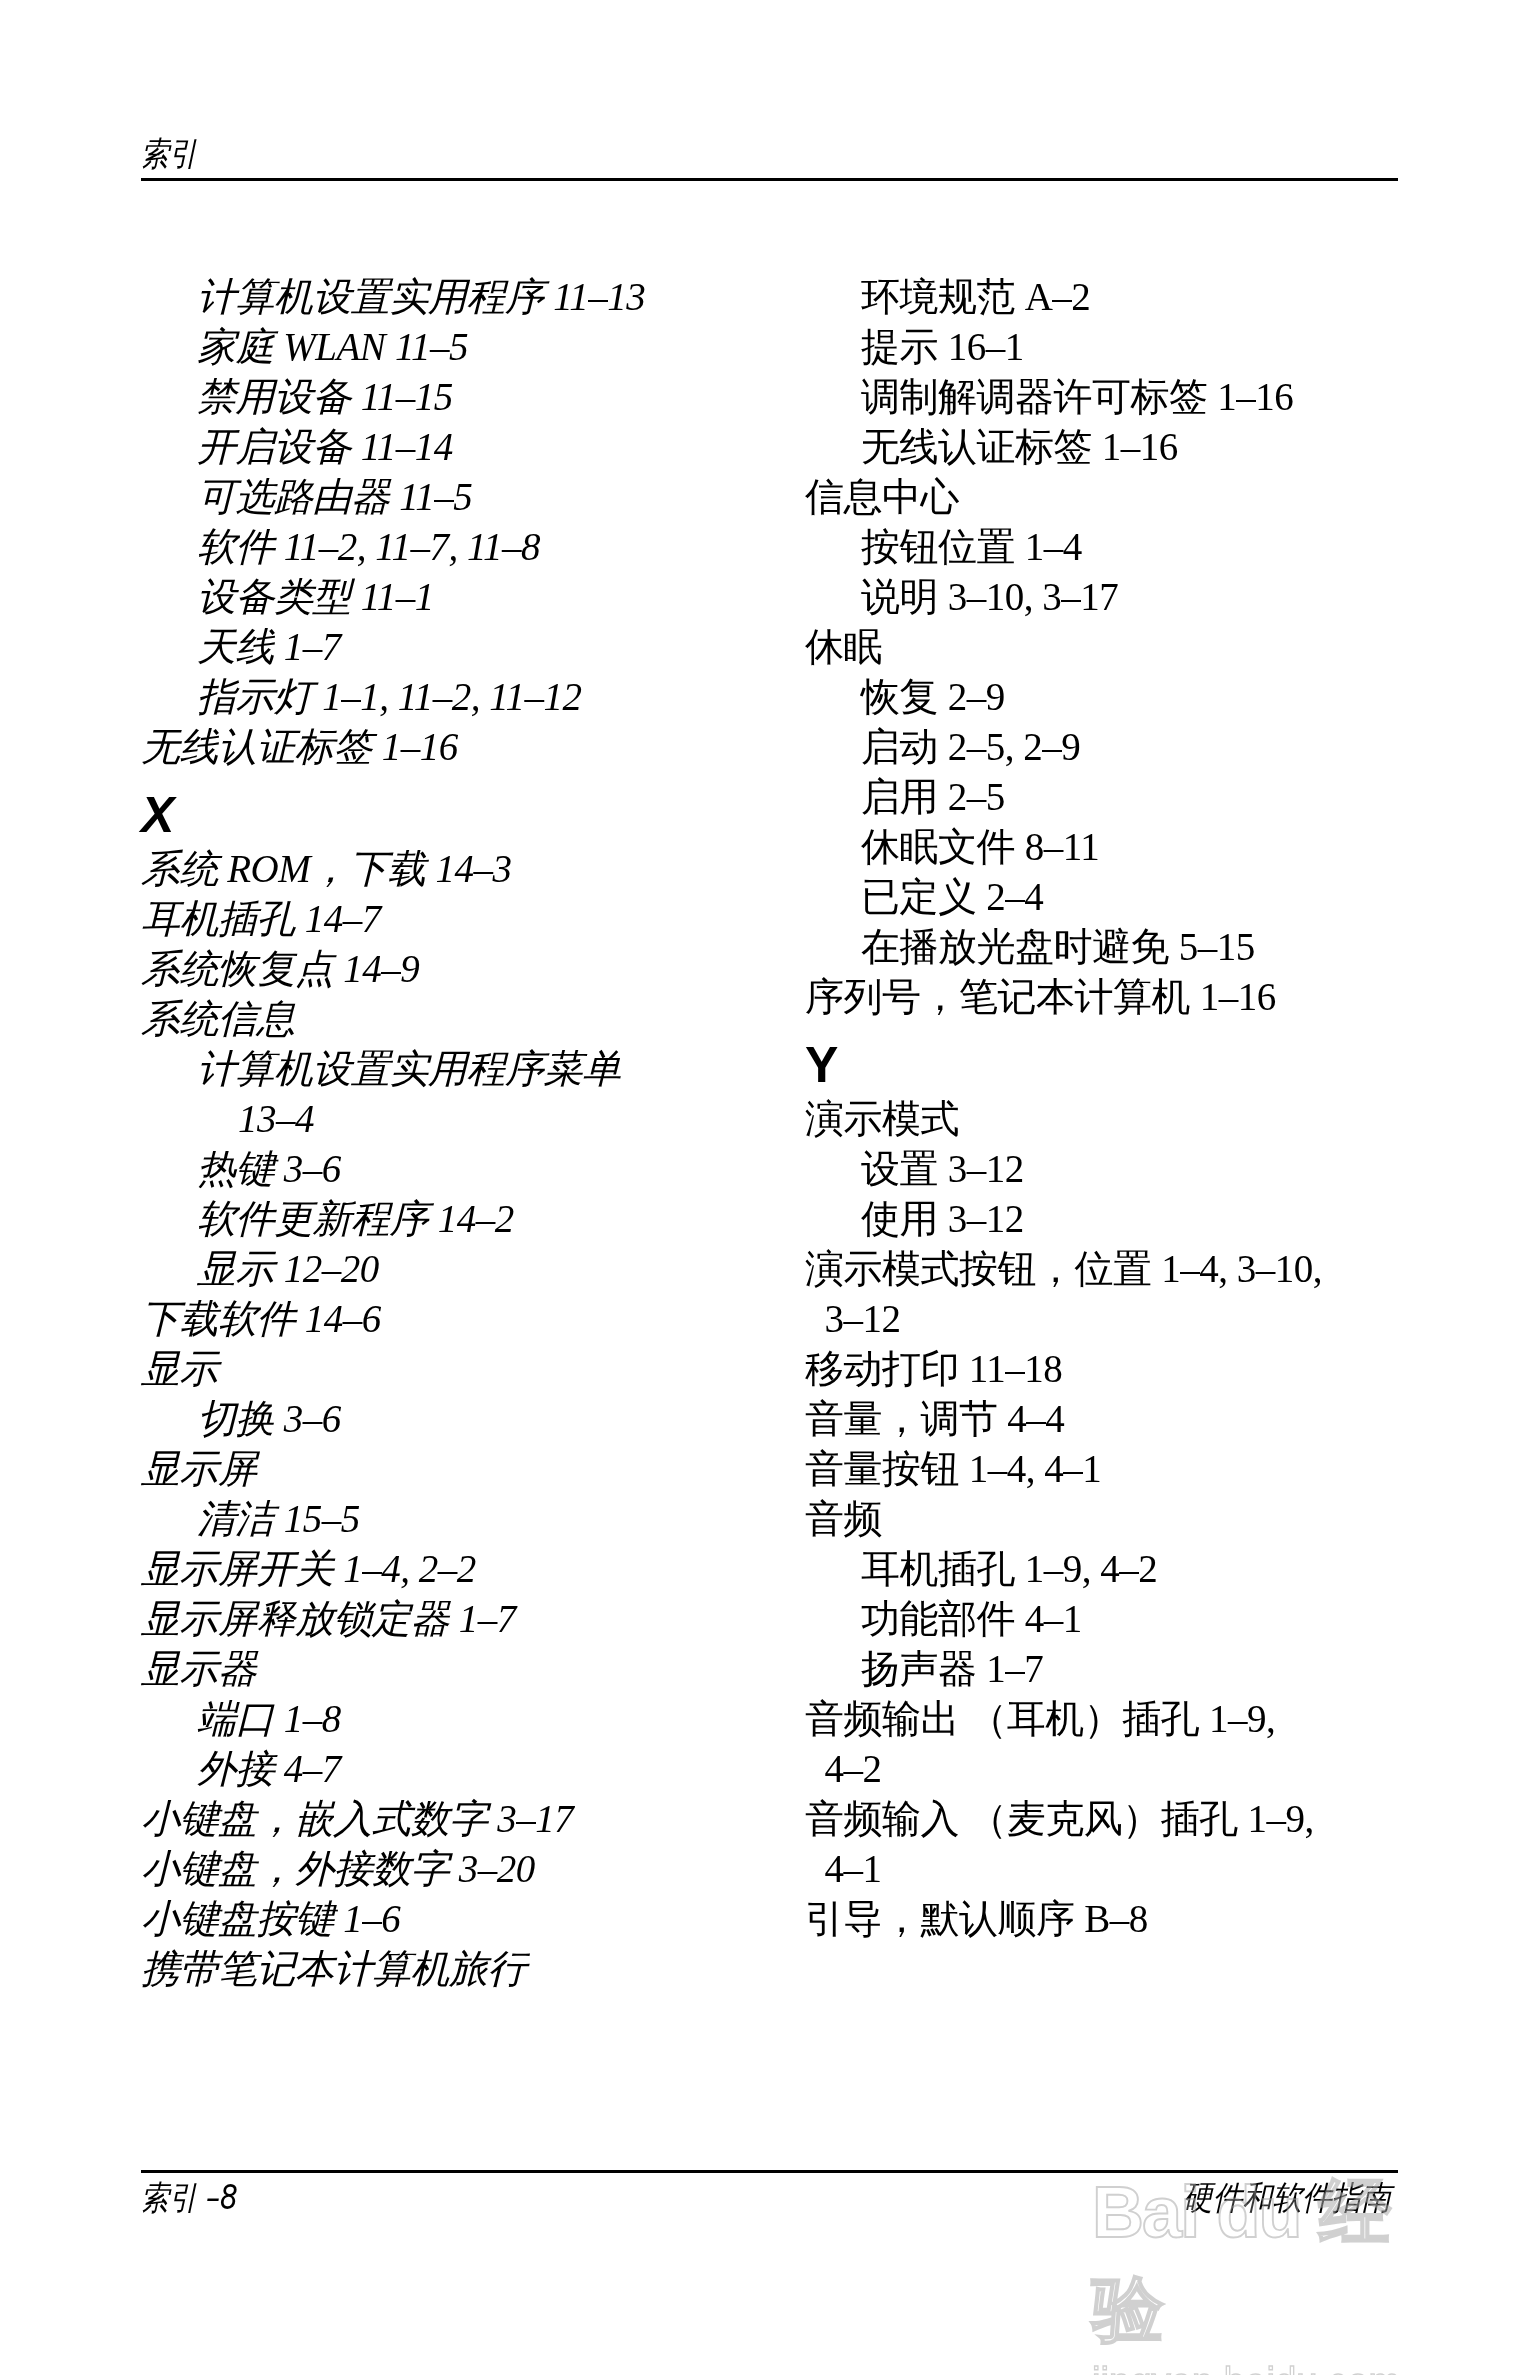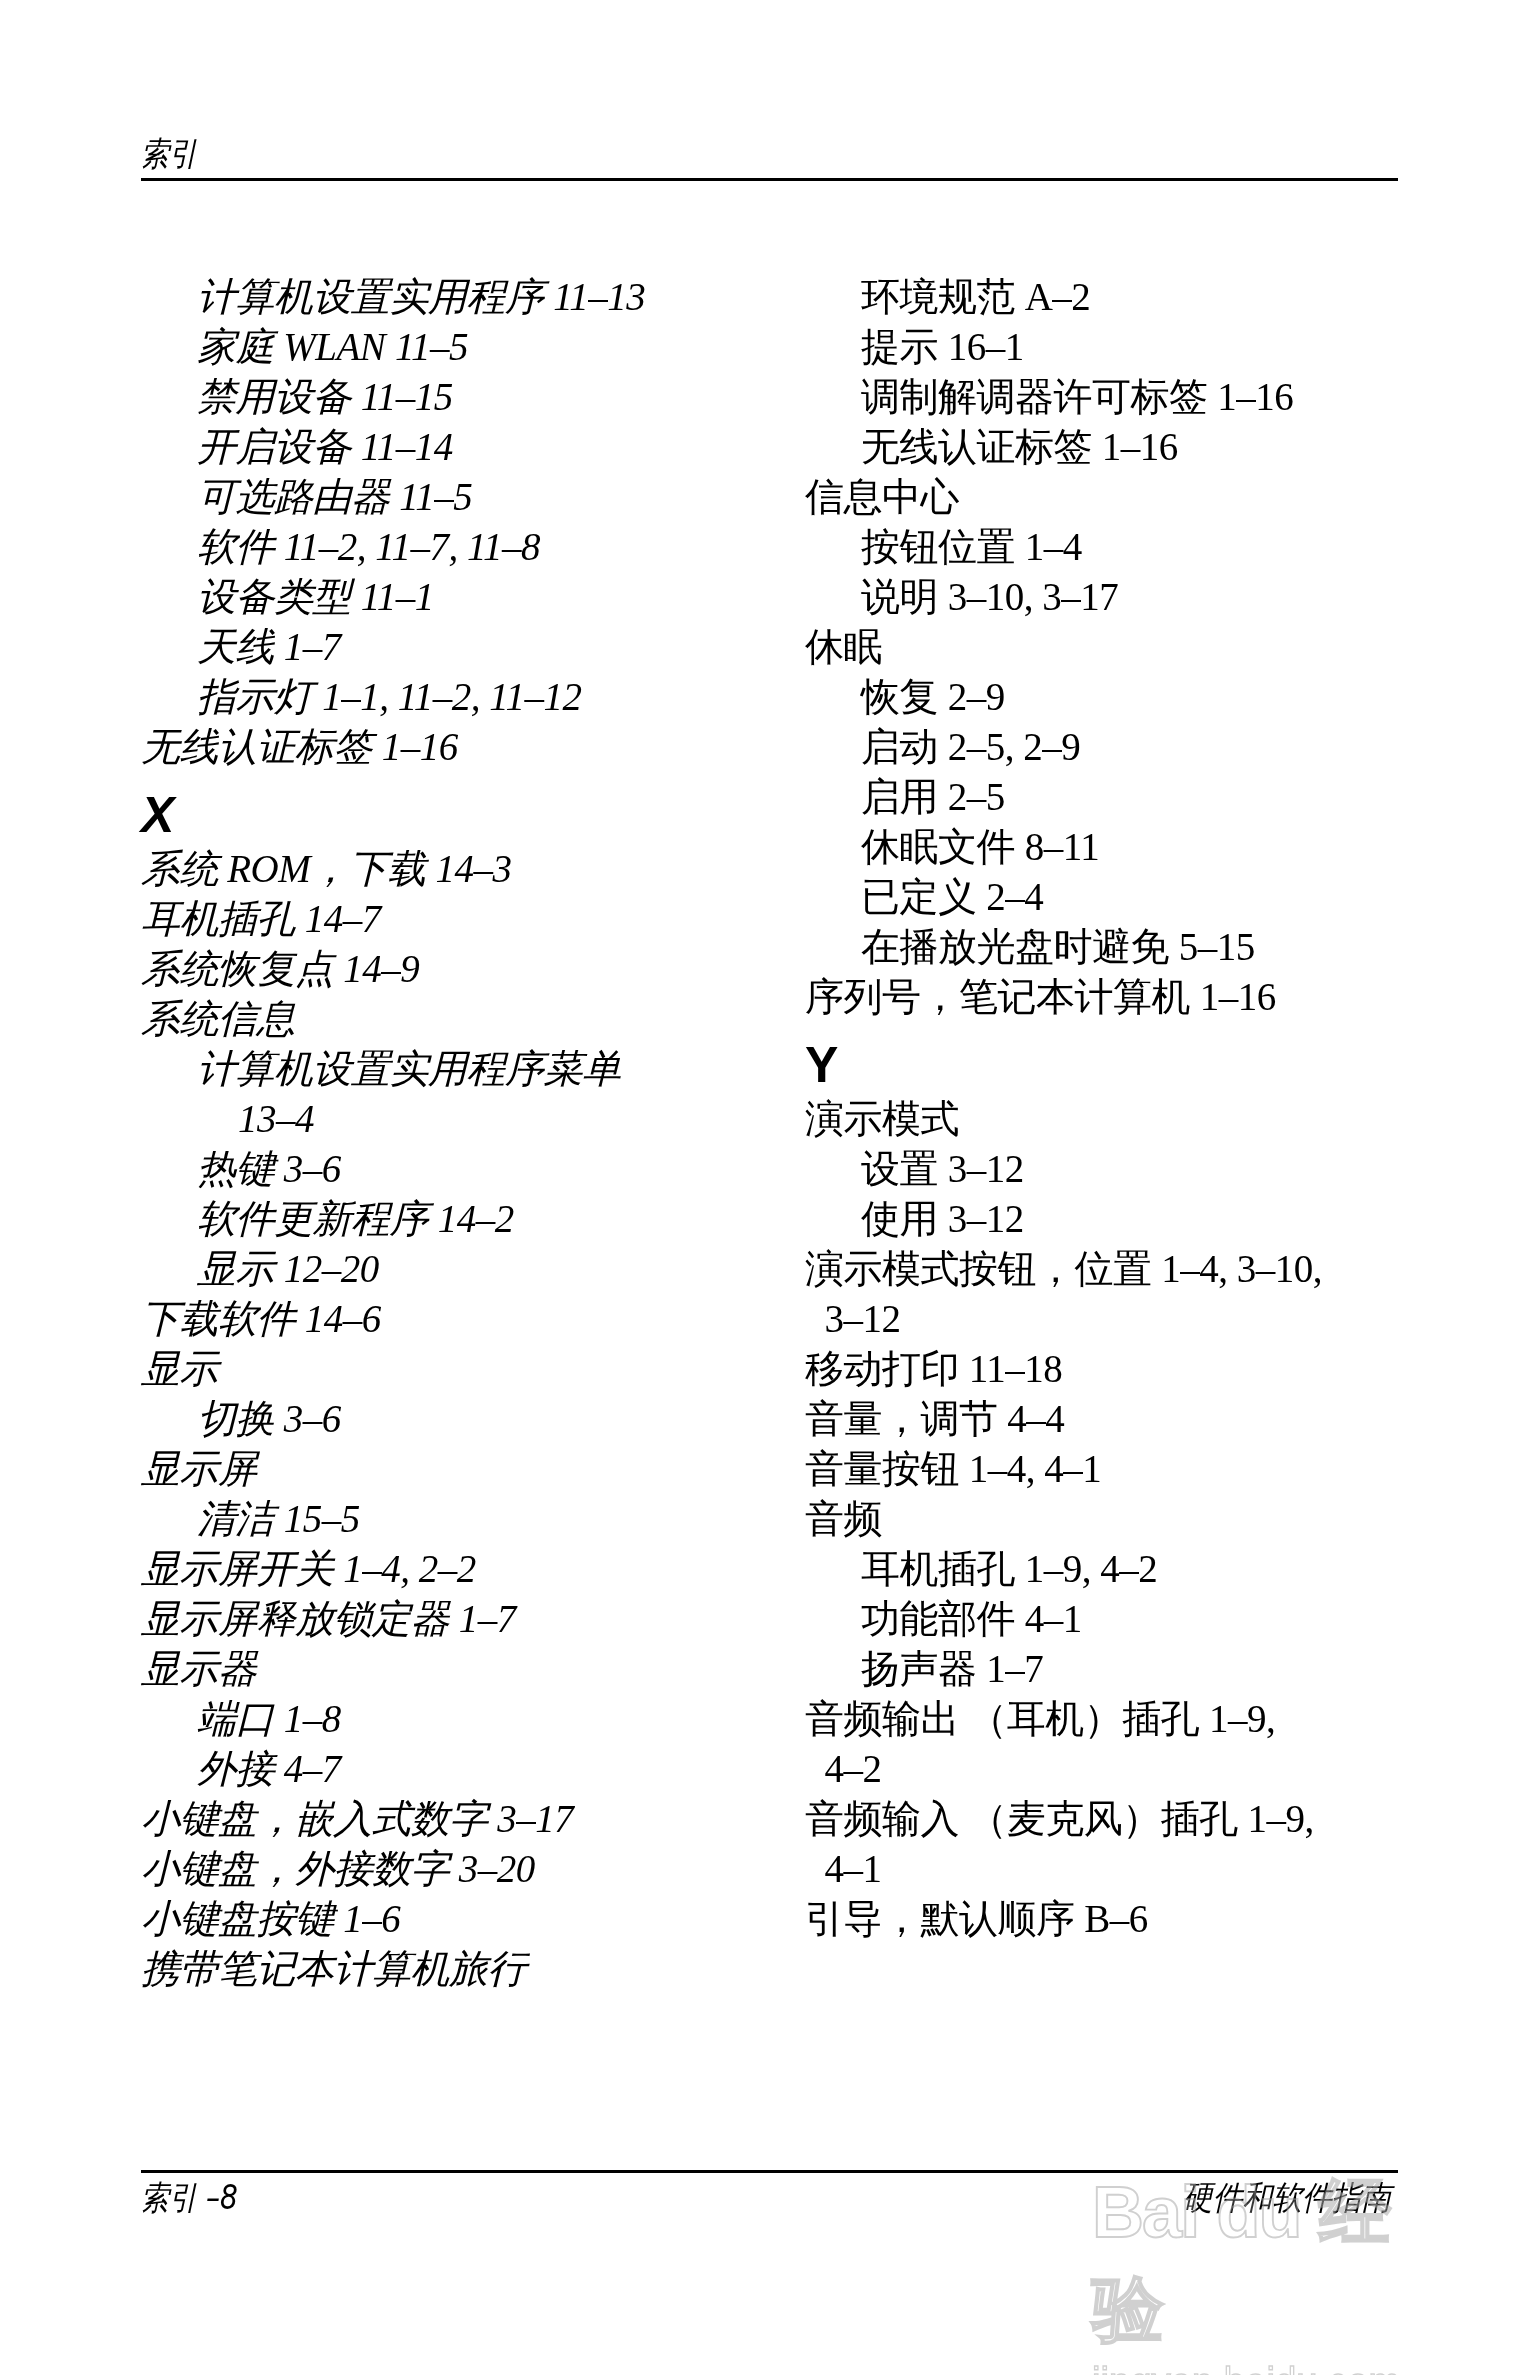--- a/index.html
+++ b/index.html
@@ -136,21 +136,21 @@
     <div class="line"><span>音量，调节</span><span class="pages">4–4</span></div>
     <div class="line"><span>音量按钮</span><span class="pages">1–4, 4–1</span></div>
     <div class="line"><span>音频</span></div>
     <div class="line sub"><span>耳机插孔</span><span class="pages">1–9, 4–2</span></div>
     <div class="line sub"><span>功能部件</span><span class="pages">4–1</span></div>
     <div class="line sub"><span>扬声器</span><span class="pages">1–7</span></div>
     <div class="line"><span>音频输出 （耳机）插孔</span><span class="pages">1–9,</span></div>
     <div class="line cont"><span></span><span class="">4–2</span></div>
     <div class="line"><span>音频输入 （麦克风）插孔</span><span class="pages">1–9,</span></div>
     <div class="line cont"><span></span><span class="">4–1</span></div>
-    <div class="line"><span>引导，默认顺序</span><span class="pages">B–6</span></div>
+    <div class="line"><span>引导，默认顺序</span><span class="pages">B–8</span></div>
   </div>
 
 <div class="rule bottom"></div>
 <div class="footer-left">索引 –8</div>
 <div class="footer-right">硬件和软件指南</div>
 
 <div class="watermark">
   <div class="brand">Bai du 经验</div>
   <div class="url">jingyan.baidu.com</div>
 </div>

